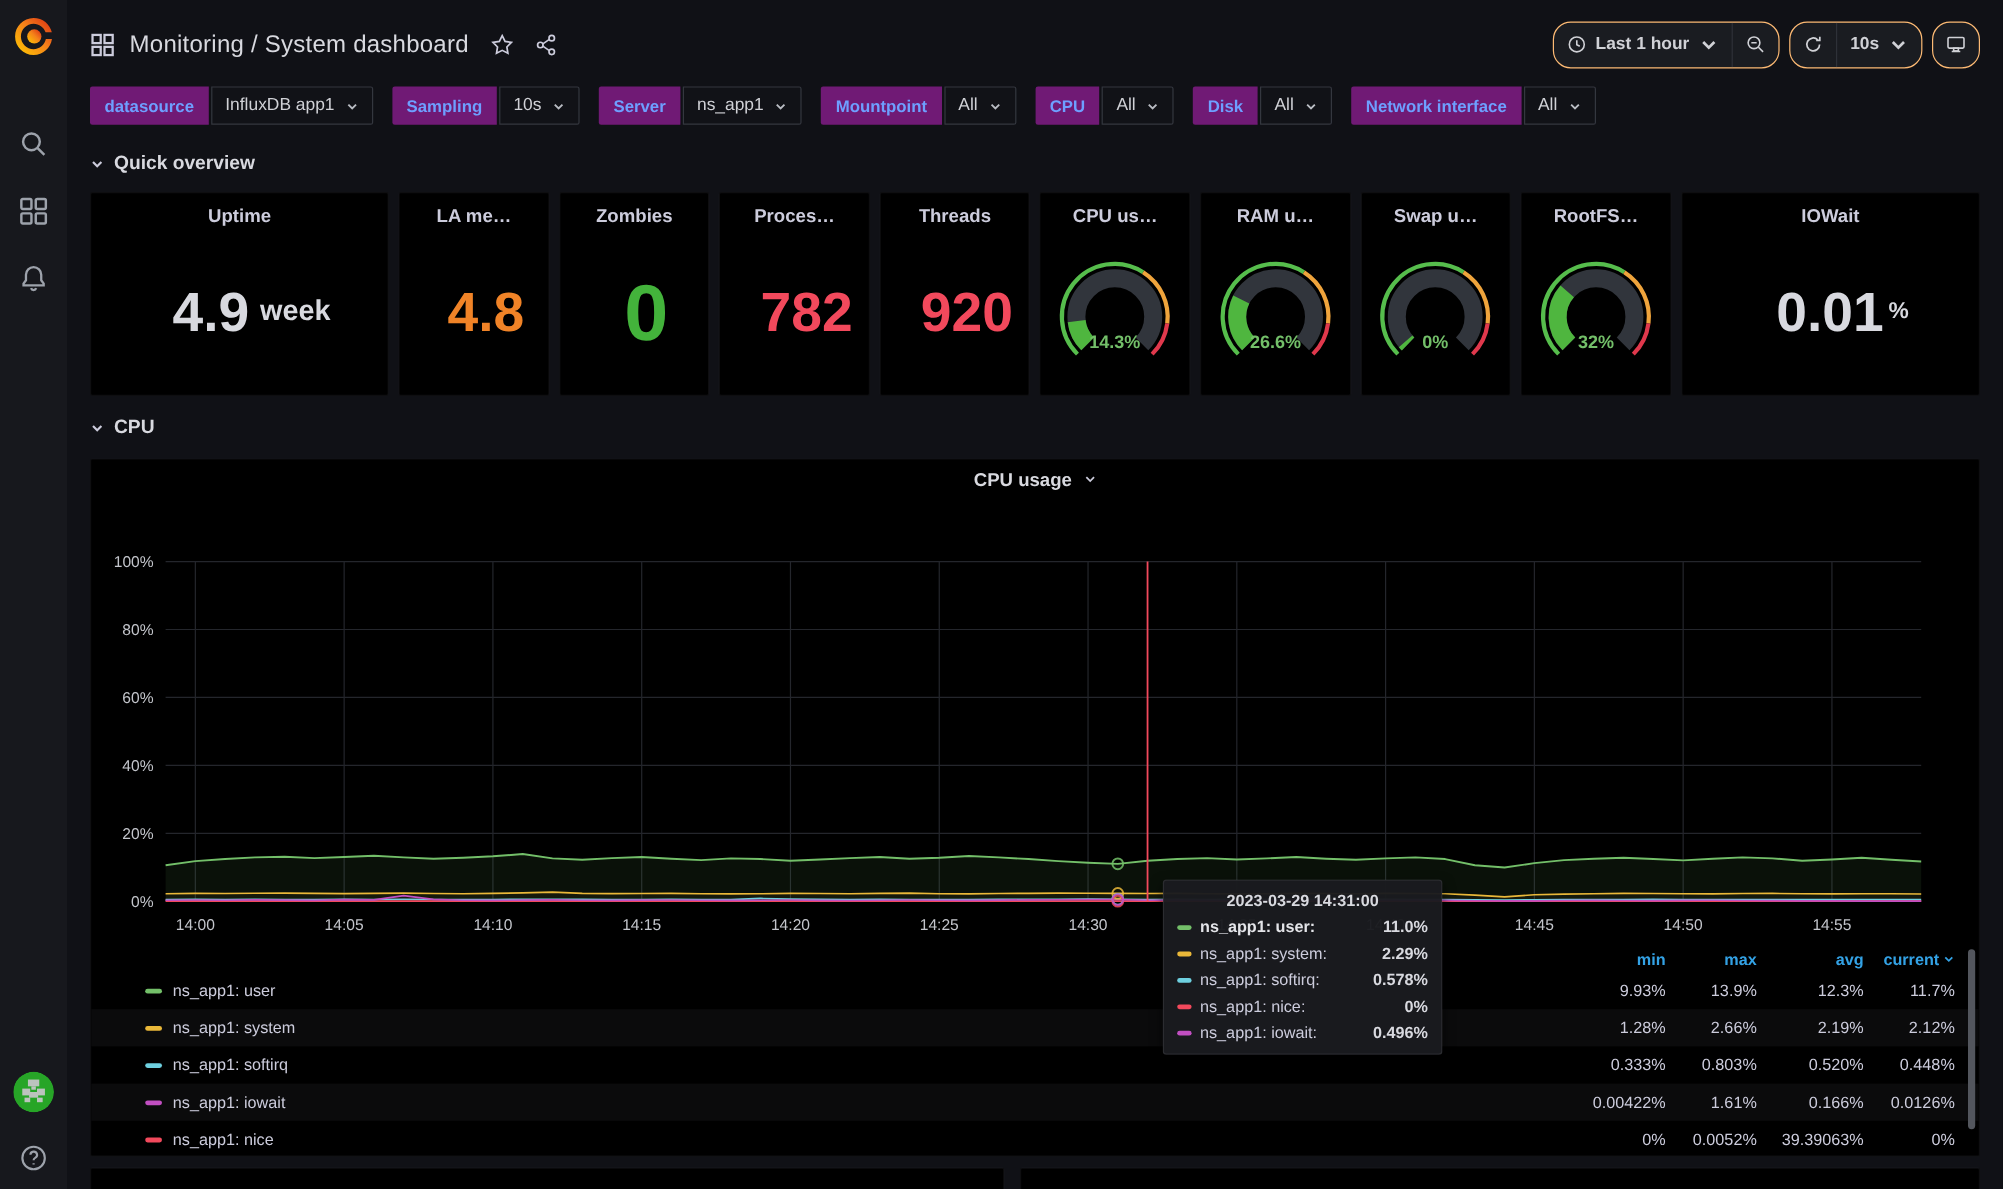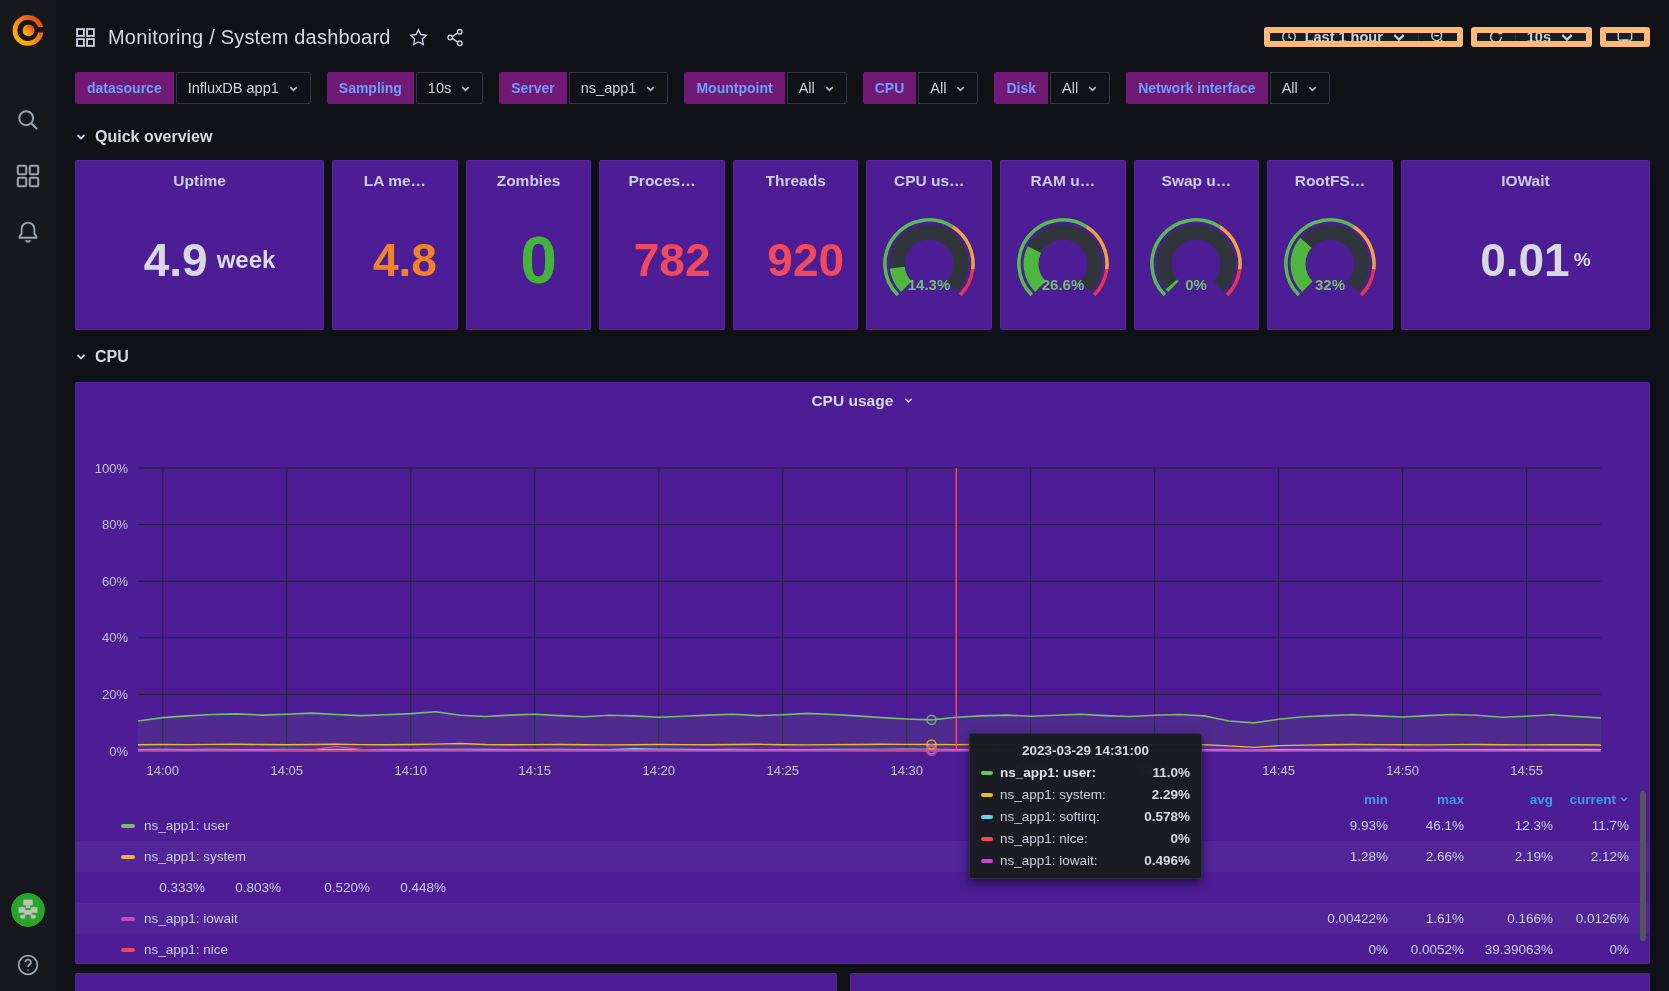--- a/index.html
+++ b/index.html
@@ -16,22 +16,22 @@
   .avatar { width:34px; height:34px; border-radius:50%; overflow:hidden; margin-top:30px; }
 
   
   .main { flex:1; padding:0 19px; position:relative; }
 
   .topbar { height:64px; display:flex; align-items:center; padding-top:10px; }
   .crumb-icon { width:21px; height:21px; color:#ccccdc; margin-right:12px; }
   .crumb-title { font-size:20px; color:#d8d9df; letter-spacing:.2px; }
   .tb-ic { width:19px; height:19px; color:#ccccdc; margin-left:18px; cursor:pointer; }
   .topbar-right { margin-left:auto; display:flex; align-items:center; gap:8px; }
-  .btn-group { display:flex; align-items:stretch; height:20px; border:6px solid #fdba74;
-    border-radius:3px; background:#1a1c21; overflow:hidden; }
+  .btn-group { display:flex; align-items:stretch; height:39px; border:1px solid #fdba74;
+    border-radius:15px; background:#1a1c21; overflow:hidden; }
   .tb-btn { display:flex; align-items:center; gap:8px; padding:0 11px; font-size:14.5px;
     font-weight:600; color:#d0d1d6; cursor:pointer; border-left:1px solid #2e3138; }
   .tb-btn:first-child { border-left:none; }
   .tb-btn svg { width:16px; height:16px; }
 
   
   .vars { display:flex; gap:16px; margin-top:8px; flex-wrap:nowrap; }
   .var-group { display:flex; gap:2px; height:32px; }
   .var-label { display:flex; align-items:center; padding:0 12px; background:#701a75;
     color:#6e9fff; font-weight:700; font-size:14px; border-radius:2px 0 0 2px; }
@@ -41,21 +41,21 @@
 
   
   .section-head { display:flex; align-items:center; gap:8px; color:#d8d9df;
     font-size:16px; font-weight:700; cursor:pointer; }
   .section-head svg { width:12px; height:12px; color:#ccccdc; }
   .sec-overview { margin-top:24px; }
   .sec-cpu { margin-top:18px; }
 
   
   .stats-row { display:flex; gap:8px; margin-top:14px; height:170px; }
-  .panel { background:#4c1d95; border:1px solid rgba(204,204,220,.07); border-radius:2px; }
+  .panel { background:#000000; border:1px solid rgba(204,204,220,.07); border-radius:2px; }
   .stat { display:flex; flex-direction:column; align-items:center; }
   .stat.wide { flex:2; } .stat.small { flex:1; }
   .stat-title { padding-top:11px; font-size:15.5px; font-weight:600; color:#ccccdc;
     white-space:nowrap; overflow:hidden; max-width:95%; }
   .stat-body { flex:1; display:flex; align-items:center; justify-content:center; width:100%; }
   .big-val { font-size:46px; font-weight:600;margin-left:20px; }
   .big-unit { font-size:24px; font-weight:600; margin-left:9px; }
   .xl .big-val { font-size:66px; }
   .iow .big-unit { font-size:19px; margin-left:4px; }
 
@@ -478,37 +478,41 @@
                 <path d="M2.5 4.5L6 8l3.5-3.5"></path>
               </svg></div>
             <div class="lg-pad"></div>
           </div>
           <div class="lg-row">
             <div class="lg-name">
               <span class="lg-swatch" style="background:#73bf69"></span>
               <span>ns_app1: user</span>
             </div>
             <div class="lg-col c-min">9.93%</div>
-            <div class="lg-col c-max">46.1%</div>
+            <div class="lg-col c-max">13.9%</div>
             <div class="lg-col c-avg">12.3%</div>
             <div class="lg-col c-current">11.7%</div>
             <div class="lg-pad"></div>
           </div>
           <div class="lg-row stripe">
             <div class="lg-name">
               <span class="lg-swatch" style="background:#eab839"></span>
               <span>ns_app1: system</span>
             </div>
             <div class="lg-col c-min">1.28%</div>
             <div class="lg-col c-max">2.66%</div>
             <div class="lg-col c-avg">2.19%</div>
             <div class="lg-col c-current">2.12%</div>
             <div class="lg-pad"></div>
           </div>
           <div class="lg-row">
+            <div class="lg-name">
+              <span class="lg-swatch" style="background:#6ed0e0"></span>
+              <span>ns_app1: softirq</span>
+            </div>
             <div class="lg-col c-min">0.333%</div>
             <div class="lg-col c-max">0.803%</div>
             <div class="lg-col c-avg">0.520%</div>
             <div class="lg-col c-current">0.448%</div>
             <div class="lg-pad"></div>
           </div>
           <div class="lg-row stripe">
             <div class="lg-name">
               <span class="lg-swatch" style="background:#c24fc2"></span>
               <span>ns_app1: iowait</span>

